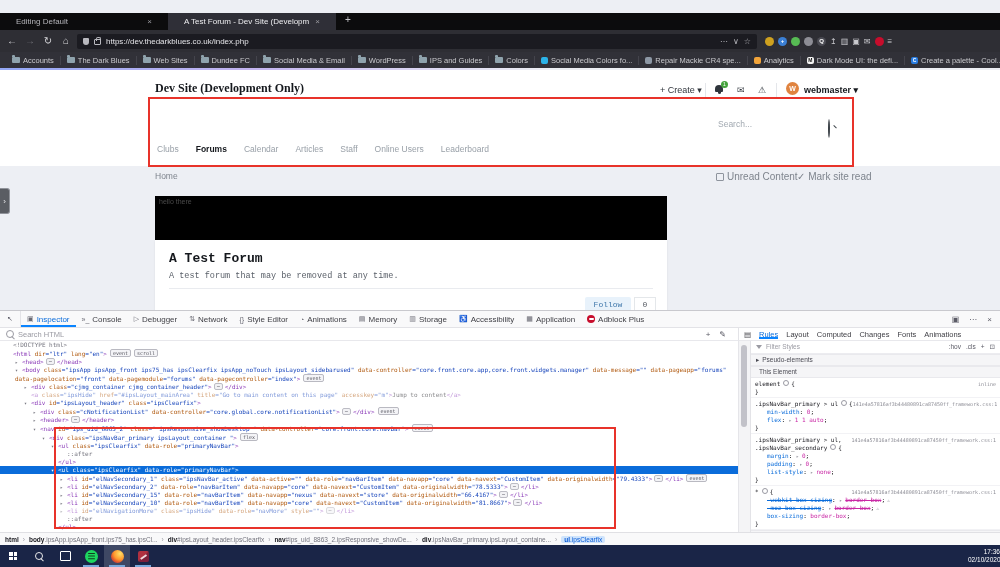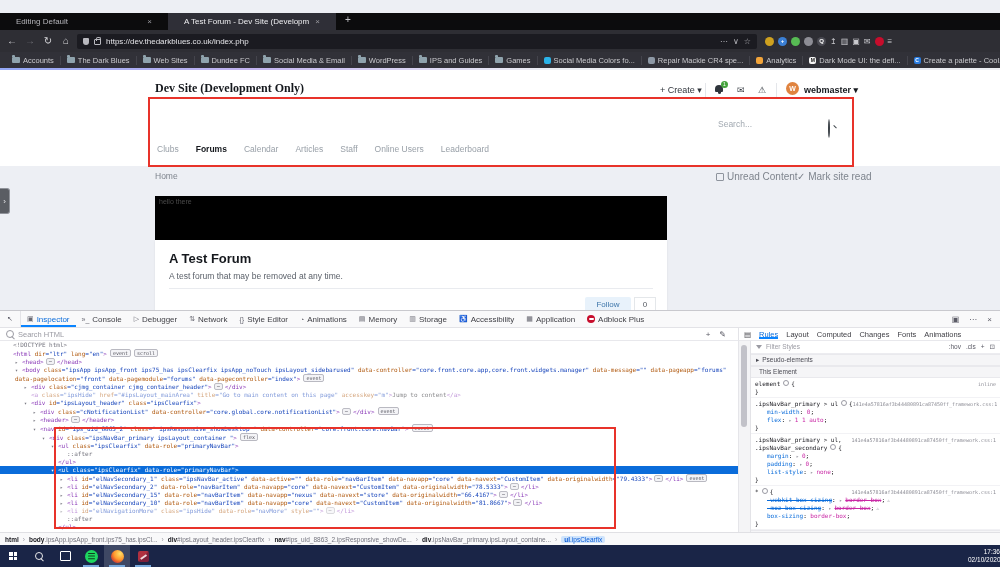--- a/index.html
+++ b/index.html
@@ -65,21 +65,21 @@
   .mag.lt{border-color:#9b9ba3;} .mag.lt::after{background:#9b9ba3;}
   .mag.wh{border-color:#e8e8ea;} .mag.wh::after{background:#e8e8ea;}
   .pnav{position:absolute;left:157px;top:76px;display:flex;gap:17px;font-size:8.5px;color:#99a0a8;}
   .pnav .on{color:#15181d;font-weight:bold;}
   .redbox{border:2px solid #e8332a;position:absolute;pointer-events:none;z-index:30;}
   .home{position:absolute;left:155px;top:103px;font-size:8.5px;color:#7e848d;}
   .toolr{position:absolute;top:103px;font-size:10px;color:#7e848d;display:flex;align-items:center;gap:3px;}
   .sqic{width:6px;height:6px;border:1px solid #8e949d;border-radius:1px;}
   .banner{position:absolute;left:155px;top:128px;width:512px;height:44px;background:#000;
     color:#4a4a4a;font-size:7px;padding:2px 4px;box-sizing:border-box;}
-  .fcard{position:absolute;left:155px;top:172px;width:512px;height:70px;background:#fff;box-shadow:0 1px 2px rgba(0,0,0,.08);}
+  .fcard{position:absolute;left:155px;top:172px;width:512px;height:70px;background:#fff;box-shadow:0 1px 2px rgba(0,0,0,.08);font-family:Liberation Mono, monospace;}
   .ftitle{margin:11px 0 0 14px;font-size:13px;font-weight:bold;color:#15181d;}
   .fdesc{margin:5px 14px 0;font-size:8.5px;color:#595f68;}
   .fhr{border:none;border-top:1px solid #e9ebef;margin:7px 14px 0;}
   .followbtn{position:absolute;left:430px;top:57px;width:46px;height:16px;background:#e8f2fb;color:#3f77ab;
     font-size:8px;text-align:center;line-height:16px;border-radius:2px;}
   .followcnt{position:absolute;left:479px;top:57px;width:20px;height:14px;border:1px solid #e4e7ea;background:#fff;
     color:#565b63;font-size:8px;text-align:center;line-height:14px;}
   .rcard{position:absolute;left:679px;top:150px;width:172px;height:62px;background:#fff;box-shadow:0 1px 2px rgba(0,0,0,.08);}
   .rtitle{padding:8px 10px 6px;font-size:9.5px;font-weight:bold;color:#15181d;border-bottom:1px solid #e9ebef;}
   .ruser{padding:8px 10px;font-size:8.5px;color:#5d6874;}
@@ -230,21 +230,21 @@
       <span class="bm">
         <span class="fold"></span>
         <span>WordPress</span>
       </span>
       <span class="bm">
         <span class="fold"></span>
         <span>IPS and Guides</span>
       </span>
       <span class="bm">
         <span class="fold"></span>
-        <span>Games</span>
+        <span>Colors</span>
       </span>
       <span class="bm">
         <span class="fav" style="background:#2bb3e8;color:#fff"></span>
         <span>Social Media Colors fo...</span>
       </span>
       <span class="bm">
         <span class="fav" style="background:#8d98a5;color:#fff"></span>
         <span>Repair Mackie CR4 spe...</span>
       </span>
       <span class="bm">

